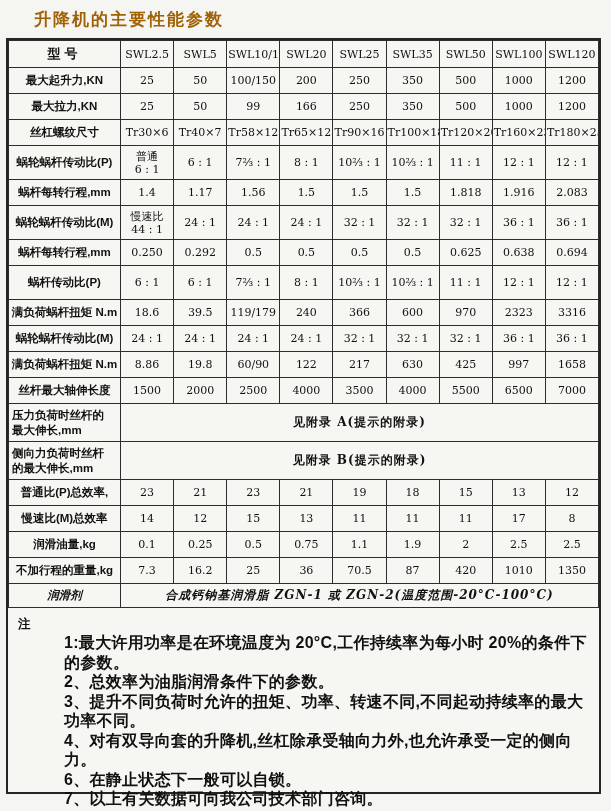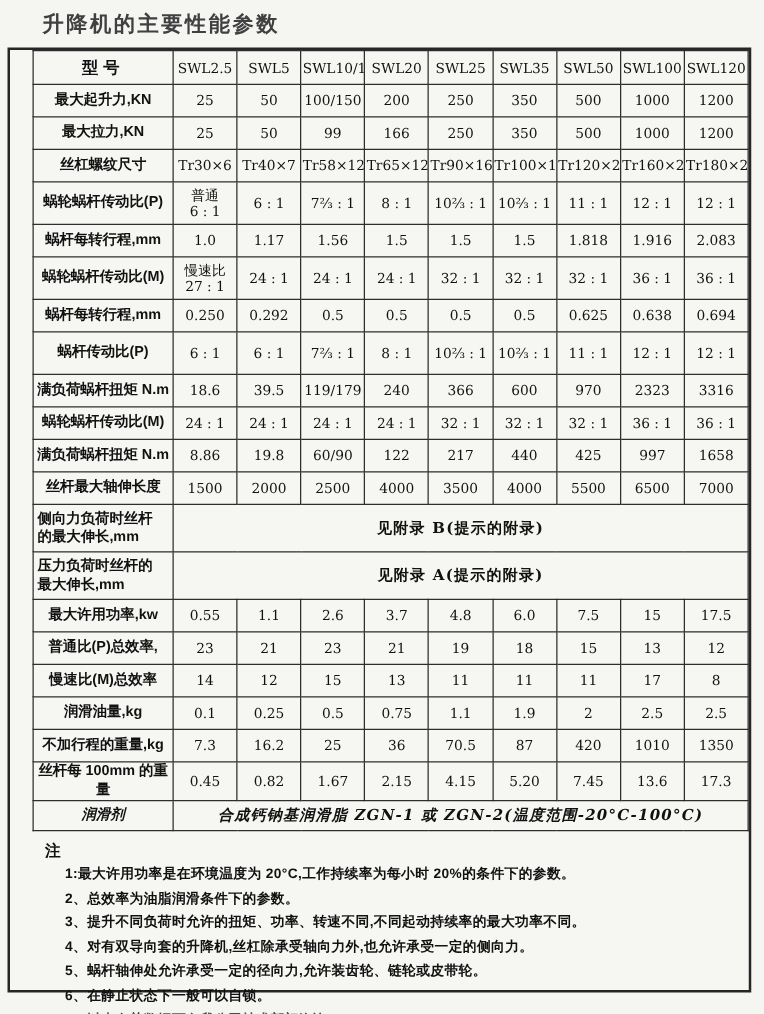--- a/index.html
+++ b/index.html
@@ -8,29 +8,29 @@
     background:#f5f5f2;
     font-family:"Liberation Sans","DejaVu Sans",sans-serif;
     color:#111;
     position:relative;
     overflow:hidden;
   }
   .page-title{
     position:absolute;left:34px;top:8px;
     font-size:17px;font-weight:bold;
     letter-spacing:2px;
-    color:#404040;
+    color:#a16207;
   }
   .doc-box{
     position:absolute;left:6px;top:38px;
     width:595px;height:756px;
     border:2px solid #262626;
     background:#f6f6f3;
     box-sizing:border-box;
-    display:flex;flex-direction:column;padding-left:18px;
+    display:flex;flex-direction:column;
   }
   table.spec{
     border-collapse:collapse;
     width:100%;
     table-layout:fixed;
   }
   table.spec th, table.spec td{
     border:1px solid #2e2e2e;
     text-align:center;
     vertical-align:middle;
@@ -77,22 +77,22 @@
   
   .notes{
     flex:1;
     padding:8px 10px 0 10px;
     box-sizing:border-box;
   }
   .notes-title{
     font-size:12.5px;font-weight:bold;
   }
   .note-item{
-    font-size:11px;font-weight:bold;
-    margin-left:16px;
+    font-size:16px;font-weight:bold;
+    margin-left:46px;
     line-height:19.5px;
     letter-spacing:0.3px;
   }
 </style>
 </head>
 <body>
 
 <div class="page-title">升降机的主要性能参数</div>
 
 <div class="doc-box">
@@ -166,34 +166,34 @@
           <td class="val">7⅔ : 1</td>
           <td class="val">8 : 1</td>
           <td class="val">10⅔ : 1</td>
           <td class="val">10⅔ : 1</td>
           <td class="val">11 : 1</td>
           <td class="val">12 : 1</td>
           <td class="val">12 : 1</td>
         </tr>
         <tr class="normal">
           <td class="row-label">蜗杆每转行程,mm</td>
-          <td class="val">1.0</td>
+          <td class="val">1.4</td>
           <td class="val">1.17</td>
           <td class="val">1.56</td>
           <td class="val">1.5</td>
           <td class="val">1.5</td>
           <td class="val">1.5</td>
           <td class="val">1.818</td>
           <td class="val">1.916</td>
           <td class="val">2.083</td>
         </tr>
         <tr class="tall">
           <td class="row-label">蜗轮蜗杆传动比(M)</td>
           <td class="val">慢速比
-27 : 1</td>
+44 : 1</td>
           <td class="val">24 : 1</td>
           <td class="val">24 : 1</td>
           <td class="val">24 : 1</td>
           <td class="val">32 : 1</td>
           <td class="val">32 : 1</td>
           <td class="val">32 : 1</td>
           <td class="val">36 : 1</td>
           <td class="val">36 : 1</td>
         </tr>
         <tr class="normal">
@@ -244,58 +244,46 @@
           <td class="val">36 : 1</td>
           <td class="val">36 : 1</td>
         </tr>
         <tr class="normal">
           <td class="row-label">满负荷蜗杆扭矩 N.m</td>
           <td class="val">8.86</td>
           <td class="val">19.8</td>
           <td class="val">60/90</td>
           <td class="val">122</td>
           <td class="val">217</td>
-          <td class="val">440</td>
+          <td class="val">630</td>
           <td class="val">425</td>
           <td class="val">997</td>
           <td class="val">1658</td>
         </tr>
         <tr class="normal">
           <td class="row-label">丝杆最大轴伸长度</td>
           <td class="val">1500</td>
           <td class="val">2000</td>
           <td class="val">2500</td>
           <td class="val">4000</td>
           <td class="val">3500</td>
           <td class="val">4000</td>
           <td class="val">5500</td>
           <td class="val">6500</td>
           <td class="val">7000</td>
         </tr>
         <tr class="two-line">
+          <td class="row-label">压力负荷时丝杆的
+最大伸长,mm</td>
+          <td class="val span-val" colspan="9">见附录 A(提示的附录)</td>
+        </tr>
+        <tr class="two-line">
           <td class="row-label">侧向力负荷时丝杆
 的最大伸长,mm</td>
           <td class="val span-val" colspan="9">见附录 B(提示的附录)</td>
-        </tr>
-        <tr class="two-line">
-          <td class="row-label">压力负荷时丝杆的
-最大伸长,mm</td>
-          <td class="val span-val" colspan="9">见附录 A(提示的附录)</td>
-        </tr>
-        <tr class="normal">
-          <td class="row-label">最大许用功率,kw</td>
-          <td class="val">0.55</td>
-          <td class="val">1.1</td>
-          <td class="val">2.6</td>
-          <td class="val">3.7</td>
-          <td class="val">4.8</td>
-          <td class="val">6.0</td>
-          <td class="val">7.5</td>
-          <td class="val">15</td>
-          <td class="val">17.5</td>
         </tr>
         <tr class="normal">
           <td class="row-label">普通比(P)总效率,</td>
           <td class="val">23</td>
           <td class="val">21</td>
           <td class="val">23</td>
           <td class="val">21</td>
           <td class="val">19</td>
           <td class="val">18</td>
           <td class="val">15</td>
@@ -331,43 +319,30 @@
           <td class="val">7.3</td>
           <td class="val">16.2</td>
           <td class="val">25</td>
           <td class="val">36</td>
           <td class="val">70.5</td>
           <td class="val">87</td>
           <td class="val">420</td>
           <td class="val">1010</td>
           <td class="val">1350</td>
         </tr>
-        <tr class="normal">
-          <td class="row-label">丝杆每 100mm 的重量</td>
-          <td class="val">0.45</td>
-          <td class="val">0.82</td>
-          <td class="val">1.67</td>
-          <td class="val">2.15</td>
-          <td class="val">4.15</td>
-          <td class="val">5.20</td>
-          <td class="val">7.45</td>
-          <td class="val">13.6</td>
-          <td class="val">17.3</td>
-        </tr>
         <tr class="short">
           <td class="row-label">润滑剂</td>
           <td class="val span-val" colspan="9">合成钙钠基润滑脂 ZGN-1 或 ZGN-2(温度范围-20°C-100°C)</td>
         </tr>
       </tbody>
   </table>
   <div class="notes">
     <div class="notes-title">注</div>
     <div id="notes-list">
         <div class="note-item">1:最大许用功率是在环境温度为 20°C,工作持续率为每小时 20%的条件下的参数。</div>
         <div class="note-item">2、总效率为油脂润滑条件下的参数。</div>
         <div class="note-item">3、提升不同负荷时允许的扭矩、功率、转速不同,不同起动持续率的最大功率不同。</div>
         <div class="note-item">4、对有双导向套的升降机,丝杠除承受轴向力外,也允许承受一定的侧向力。</div>
-        <div class="note-item">5、蜗杆轴伸处允许承受一定的径向力,允许装齿轮、链轮或皮带轮。</div>
         <div class="note-item">6、在静止状态下一般可以自锁。</div>
         <div class="note-item">7、以上有关数据可向我公司技术部门咨询。</div>
       </div>
   </div>
 </div>
 
 </body></html>

